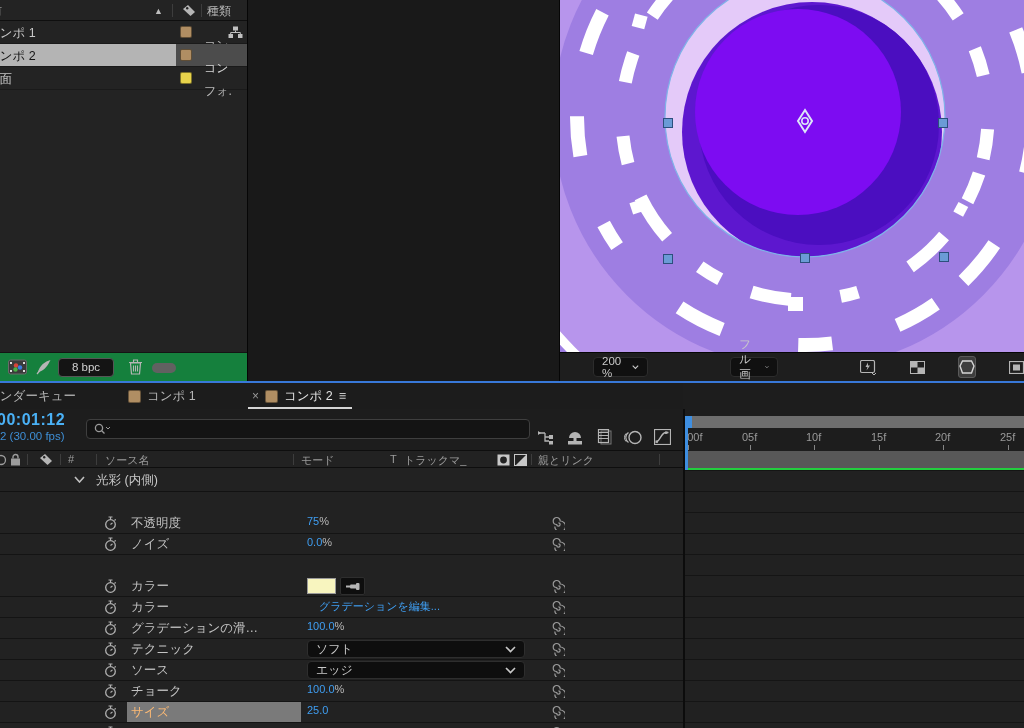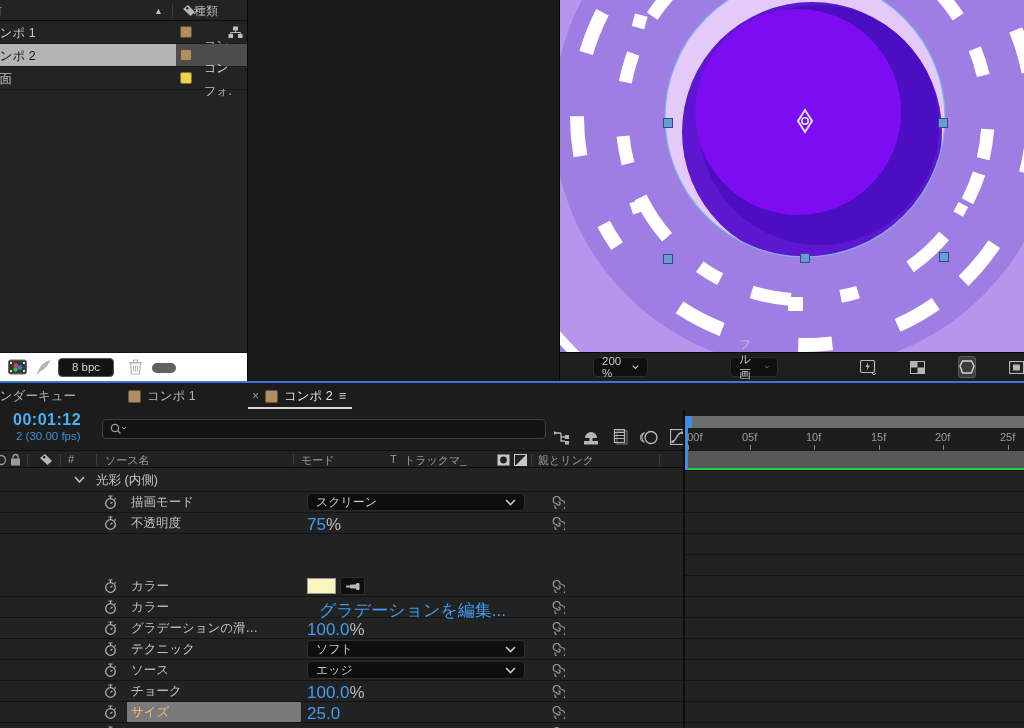--- a/index.html
+++ b/index.html
@@ -19,21 +19,21 @@
   .pp-row { left:0; width:247px; height:23px; border-bottom:1px solid #1a1a1a;
     color:#c6c6c6; font-size:12.5px; }
   .pp-row .nameclip { position:absolute; left:0; top:4px; width:150px; height:17px; overflow:hidden; white-space:nowrap;}
   .pp-row .nameclip span { margin-left:-13px; }
   .swatch { position:absolute; width:12px; height:12px; border-radius:2px; top:5px; left:180px;
     border:1px solid rgba(0,0,0,.45); }
   .pp-type { position:absolute; left:204px; top:16px; font-size:12px; color:#b9b9b9; white-space:nowrap; }
   .pp-row.selected .selbg { position:absolute; left:0; top:0; width:176px; height:22px; background:#b4b4b4; }
   .pp-row.selected .selbg2 { position:absolute; left:176px; top:0; width:71px; height:22px; background:#4c4c4c; }
   .pp-row.selected .nameclip { color:#141414; }
-  .pp-footer { left:0; top:352px; width:247px; height:29px; background:#ffffff;
+  .pp-footer { left:0; top:352px; width:247px; height:29px; background:#15803d;
     border-top:1px solid #141414; }
   .bpc-btn { position:absolute; left:58px; top:5px; width:56px; height:19px; background:#141414;
     border:1px solid #565656; border-radius:4px; color:#d2d2d2; font-size:11.5px;
     text-align:center; line-height:17px; }
   .pill { position:absolute; left:152px; top:10px; width:24px; height:10px; border-radius:5px; background:#616161; }
 
   
   #middle-panel { left:247px; top:0; width:313px; height:381px; background:#191919;
     border-left:1px solid #060606; border-right:1px solid #060606; }
 
@@ -57,21 +57,21 @@
   #timeline { left:0; top:383px; width:1024px; height:345px; background:#1d1d1d; }
   .tabs { left:0; top:0; width:683px; height:26px; background:#1c1c1c; }
   .tab { position:absolute; top:0; height:26px; display:flex; align-items:center; gap:6px;
     font-size:12.5px; color:#b5b5b5; }
   .tab .tswatch { width:13px; height:13px; border-radius:2px; background:#b08e63; border:1px solid rgba(0,0,0,.4); }
   .tab.active { color:#e3e3e3; }
   .tab.active .underline { position:absolute; left:-4px; right:-6px; bottom:0; height:2px; background:#d5d5d5; }
   .tabclip { overflow:hidden; white-space:nowrap; }
   .tabclip span { margin-left:-13px; display:inline-block; }
 
-  .tl-toolbar { left:16px; top:26px; width:683px; height:41px; }
+  .tl-toolbar { left:0; top:26px; width:683px; height:41px; }
   #tc-main { position:absolute; left:-3px; top:2px; font-size:16px; font-weight:bold; color:#4ab1f6;
     font-family:"Liberation Sans","DejaVu Sans",sans-serif; letter-spacing:.5px; }
   #tc-sub { position:absolute; left:0px; top:21px; font-size:11.5px; color:#3e8fd6; }
   .searchbox { position:absolute; left:86px; top:10px; width:444px; height:20px; background:#141414;
     border:1px solid #3f3f3f; border-radius:4px; display:flex; align-items:center; padding-left:7px; }
   .tb-icons { position:absolute; left:535px; top:18px; display:flex; gap:7px; }
   .tb-icons .icon-btn { width:22px; height:20px; }
 
   .col-header { left:0; top:67px; width:683px; height:18px; background:#222;
     border-top:1px solid #0e0e0e; border-bottom:1px solid #0e0e0e;
@@ -82,21 +82,21 @@
   .rows { left:0; top:85px; width:683px; height:260px; overflow:hidden; background:#222; }
   .group-row { position:absolute; left:0; top:0; width:683px; height:24px; border-bottom:1px solid #121212; }
   .group-row .glabel { position:absolute; left:96px; top:4px; color:#cacaca; font-size:12.5px; }
   .prop-row { position:absolute; left:0; width:683px; height:21px; border-bottom:1px solid #141414; }
   .prop-label { position:absolute; left:131px; top:2px; font-size:12.5px; color:#c3c3c3; white-space:nowrap; }
   .hl-bg { position:absolute; left:127px; top:0; width:174px; height:20px; background:#7a7a7a; }
   .prop-row.hl .prop-label { color:#fdba74; }
   .ctrl-dropdown { position:absolute; left:307px; top:1px; width:218px; height:18px; background:#0e0e0e;
     border:1px solid #2e2e2e; border-radius:4px; color:#c8c8c8; font-size:12px;
     display:flex; align-items:center; padding:0 8px; justify-content:space-between; }
-  .val { position:absolute; left:307px; top:2px; font-size:17px; color:#3f9ef2; }
+  .val { position:absolute; left:307px; top:2px; font-size:11px; color:#3f9ef2; }
   .val .suffix { color:#b8b8b8; }
   .val.link { color:#3f9ef2;margin-left:12px; }
   .cswatch { position:absolute; left:307px; top:2px; width:29px; height:16px; background:#f8f5bf;
     border:1px solid #9a9a9a; }
   .dropper { position:absolute; left:340px; top:1px; width:25px; height:18px; background:#0e0e0e;
     border:1px solid #2e2e2e; border-radius:2px; display:flex; align-items:center; justify-content:center; }
   .sw-icon { position:absolute; left:104px; top:3px; }
   .pw-icon { position:absolute; left:551px; top:3px; }
 
   
@@ -123,21 +123,21 @@
   <div id="project-panel" class="abs">
     <div class="pp-header abs">
       <div class="clipwrap"><span>名前</span></div>
       <div class="sort-arrow">▲</div>
       <div class="vtick" style="left:172px"></div>
       <svg class="abs" style="left:182px;top:4px" width="15" height="13" viewBox="0 0 15 13">
         <path d="M1 5 L6 1 L13 8 L8.5 12 L1.5 5.5 Z" fill="#b5b5b5"></path>
           <circle cx="5.2" cy="4.2" r="1.2" fill="#232323"></circle>
       </svg>
       <div class="vtick" style="left:201px"></div>
-      <span class="abs" style="left:194px;top:3px">種類</span>
+      <span class="abs" style="left:207px;top:3px">種類</span>
     </div>
 
     <div class="pp-row abs" style="top:21px">
       <div class="nameclip"><span>コンポ 1</span></div>
       <div class="swatch" style="background:#b08e63"></div>
       <span class="pp-type">コン</span>
       <svg class="abs" style="left:228px;top:5px" width="15" height="13" viewBox="0 0 15 13">
         <rect x="5" y="0.5" width="5" height="4" fill="#c0c0c0"></rect>
           <rect x="0.5" y="8" width="4.5" height="4" fill="#c0c0c0"></rect>
           <rect x="10" y="8" width="4.5" height="4" fill="#c0c0c0"></rect>
@@ -399,49 +399,44 @@
     </div>
 
     <div class="rows abs" id="prop-rows">
       <div class="group-row">
         <svg class="abs" style="left:74px;top:8px" width="11" height="7" viewBox="0 0 11 7">
             <path d="M1 1 L5.5 6 L10 1" stroke="#c0c0c0" stroke-width="1.6" fill="none"></path>
           </svg>
         <span class="glabel">光彩 (内側)</span>
       </div>
 
-    <div class="prop-row" style="top: 24px;">
-          <span class="sw-icon">
-            <svg width="13" height="15" viewBox="0 0 13 15">
-              <circle cx="6.5" cy="8.5" r="4.8" fill="none" stroke="#b0b0b0" stroke-width="1.3"></circle>
-              <path d="M4.5 1 h4 M6.5 1 v2.5 M10.5 4.5 l1.2 -1.2 M6.5 8.5 l2 -1.6" stroke="#b0b0b0" stroke-width="1.2" fill="none"></path>
-            </svg>
-          </span>
-          <span class="prop-label">描画モード</span>
-          <div class="ctrl-dropdown">
-            <span>スクリーン</span>
-            <svg width="11" height="7" viewBox="0 0 11 7">
-              <path d="M1 1 L5.5 5.5 L10 1" stroke="#c8c8c8" stroke-width="1.6" fill="none"></path>
-            </svg>
-          </div>
-          <span class="pw-icon">
-            <svg width="14" height="14" viewBox="0 0 14 14">
-              <path d="M7.4 6.8 a1.7 1.7 0 1 1 -1.7 1.7 a3.5 3.5 0 1 1 3.5 -3.5 a5.4 5.4 0 1 1 -5.4 5.4" fill="none" stroke="#9a9a9a" stroke-width="1.2"></path>
-            </svg>
-          </span>
-        </div>
         <div class="prop-row" style="top: 45px;">
           <span class="sw-icon">
             <svg width="13" height="15" viewBox="0 0 13 15">
               <circle cx="6.5" cy="8.5" r="4.8" fill="none" stroke="#b0b0b0" stroke-width="1.3"></circle>
               <path d="M4.5 1 h4 M6.5 1 v2.5 M10.5 4.5 l1.2 -1.2 M6.5 8.5 l2 -1.6" stroke="#b0b0b0" stroke-width="1.2" fill="none"></path>
             </svg>
           </span>
           <span class="prop-label">不透明度</span>
           <span class="val">75<span class="suffix">%</span></span>
+          <span class="pw-icon">
+            <svg width="14" height="14" viewBox="0 0 14 14">
+              <path d="M7.4 6.8 a1.7 1.7 0 1 1 -1.7 1.7 a3.5 3.5 0 1 1 3.5 -3.5 a5.4 5.4 0 1 1 -5.4 5.4" fill="none" stroke="#9a9a9a" stroke-width="1.2"></path>
+            </svg>
+          </span>
+        </div>
+        <div class="prop-row" style="top: 66px;">
+          <span class="sw-icon">
+            <svg width="13" height="15" viewBox="0 0 13 15">
+              <circle cx="6.5" cy="8.5" r="4.8" fill="none" stroke="#b0b0b0" stroke-width="1.3"></circle>
+              <path d="M4.5 1 h4 M6.5 1 v2.5 M10.5 4.5 l1.2 -1.2 M6.5 8.5 l2 -1.6" stroke="#b0b0b0" stroke-width="1.2" fill="none"></path>
+            </svg>
+          </span>
+          <span class="prop-label">ノイズ</span>
+          <span class="val">0.0<span class="suffix">%</span></span>
           <span class="pw-icon">
             <svg width="14" height="14" viewBox="0 0 14 14">
               <path d="M7.4 6.8 a1.7 1.7 0 1 1 -1.7 1.7 a3.5 3.5 0 1 1 3.5 -3.5 a5.4 5.4 0 1 1 -5.4 5.4" fill="none" stroke="#9a9a9a" stroke-width="1.2"></path>
             </svg>
           </span>
         </div>
         <div class="prop-row" style="top: 108px;">
           <span class="sw-icon">
             <svg width="13" height="15" viewBox="0 0 13 15">
               <circle cx="6.5" cy="8.5" r="4.8" fill="none" stroke="#b0b0b0" stroke-width="1.3"></circle>

